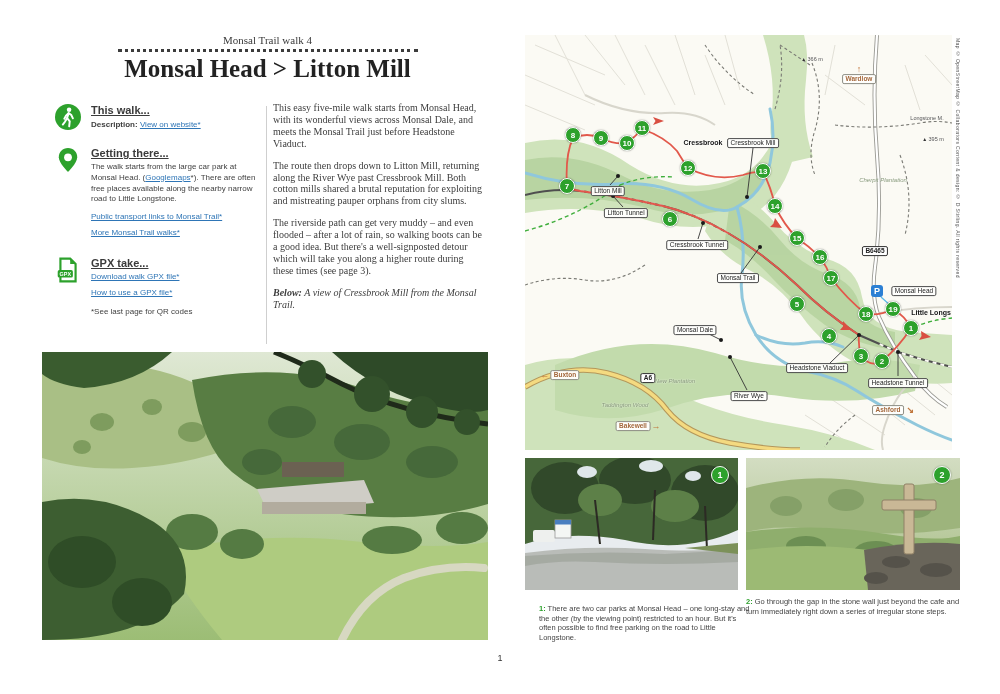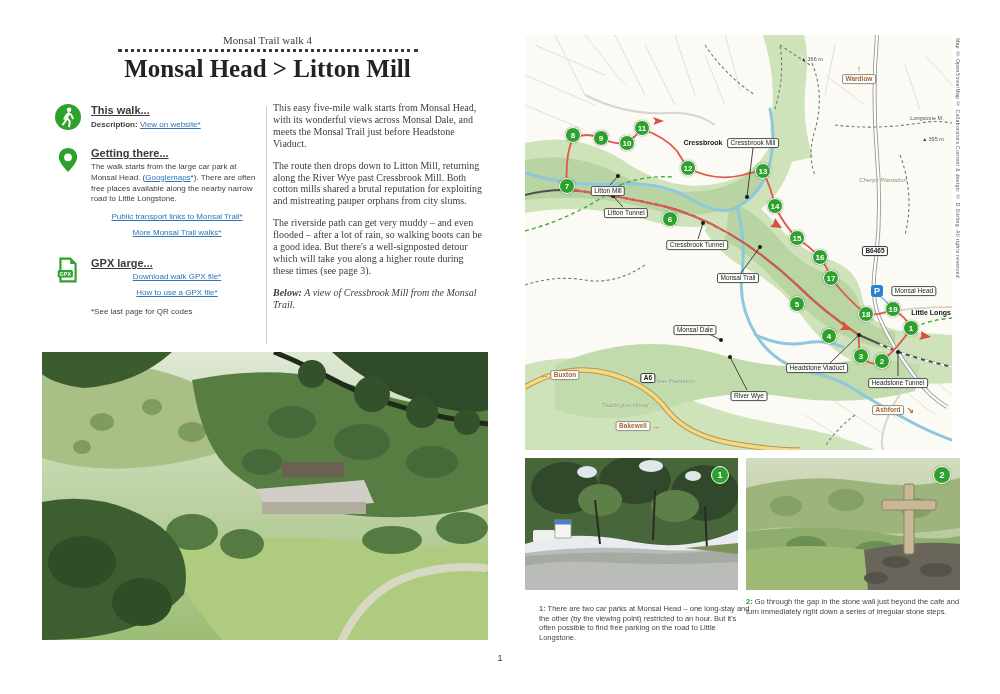--- a/index.html
+++ b/index.html
@@ -14,21 +14,21 @@
 
   
   .info-col{position:absolute;left:55px;top:104px;width:208px;}
   .sec{display:flex;gap:9px;margin-bottom:13px;}
   .sec-icon{flex:0 0 27px;width:27px;}
   .sec-body{flex:1;}
   .sec-h{font-size:11px;font-weight:bold;color:#3b3b3b;margin-bottom:3px;text-decoration:underline;}
   .stat{font-size:8px;line-height:11.5px;color:#3f3f3f;}
   .b{font-weight:bold;}
   .ilink{color:#2e75b6;text-decoration:underline;font-size:8px;cursor:pointer;}
-  .blk{display:block;margin:2px 0 6px;line-height:10px;text-align:center;}
+  .blk{display:block;margin:2px 0 6px;line-height:10px;}
   .gt-body{margin:2px 0 7px;font-size:8px;line-height:10.8px;color:#3f3f3f;width:170px;}
   .gpx-note{margin-top:9px;font-size:8px;color:#3f3f3f;}
   .col-divider{position:absolute;left:266px;top:106px;width:1px;height:238px;background:#cfcfcf;}
 
   
   .intro-col{position:absolute;left:273px;top:102px;width:213px;}
   .intro-col p{margin:0 0 10px;font-family:"Liberation Serif",serif;font-size:10px;
                line-height:11.9px;color:#3d3d3d;}
   .below{font-style:italic;}
   .b-it{font-weight:bold;}
@@ -133,21 +133,21 @@
     <div class="sec">
       <div class="sec-icon">
         <svg viewBox="0 0 24 24" width="26" height="26">
           <path d="M5,1.5 h9 l5,5 v16 h-14 Z" fill="#fff" stroke="#2da12c" stroke-width="2"></path>
           <path d="M14,1.5 l5,5 h-5 Z" fill="#2da12c"></path>
           <rect x="2.5" y="12" width="14" height="7" rx="1.5" fill="#2da12c"></rect>
           <text x="9.5" y="17.3" font-size="5" fill="#fff" text-anchor="middle" font-weight="bold">GPX</text>
         </svg>
       </div>
       <div class="sec-body">
-        <div class="sec-h">GPX large...</div>
+        <div class="sec-h">GPX take...</div>
         <div id="gpx-links">
             <a class="ilink blk" href="#">Download walk GPX file*</a>
             <a class="ilink blk" href="#">How to use a GPX file*</a>
           </div>
         <div class="gpx-note">*See last page for QR codes</div>
       </div>
     </div>
   </aside>
 
   <div class="intro-col">

